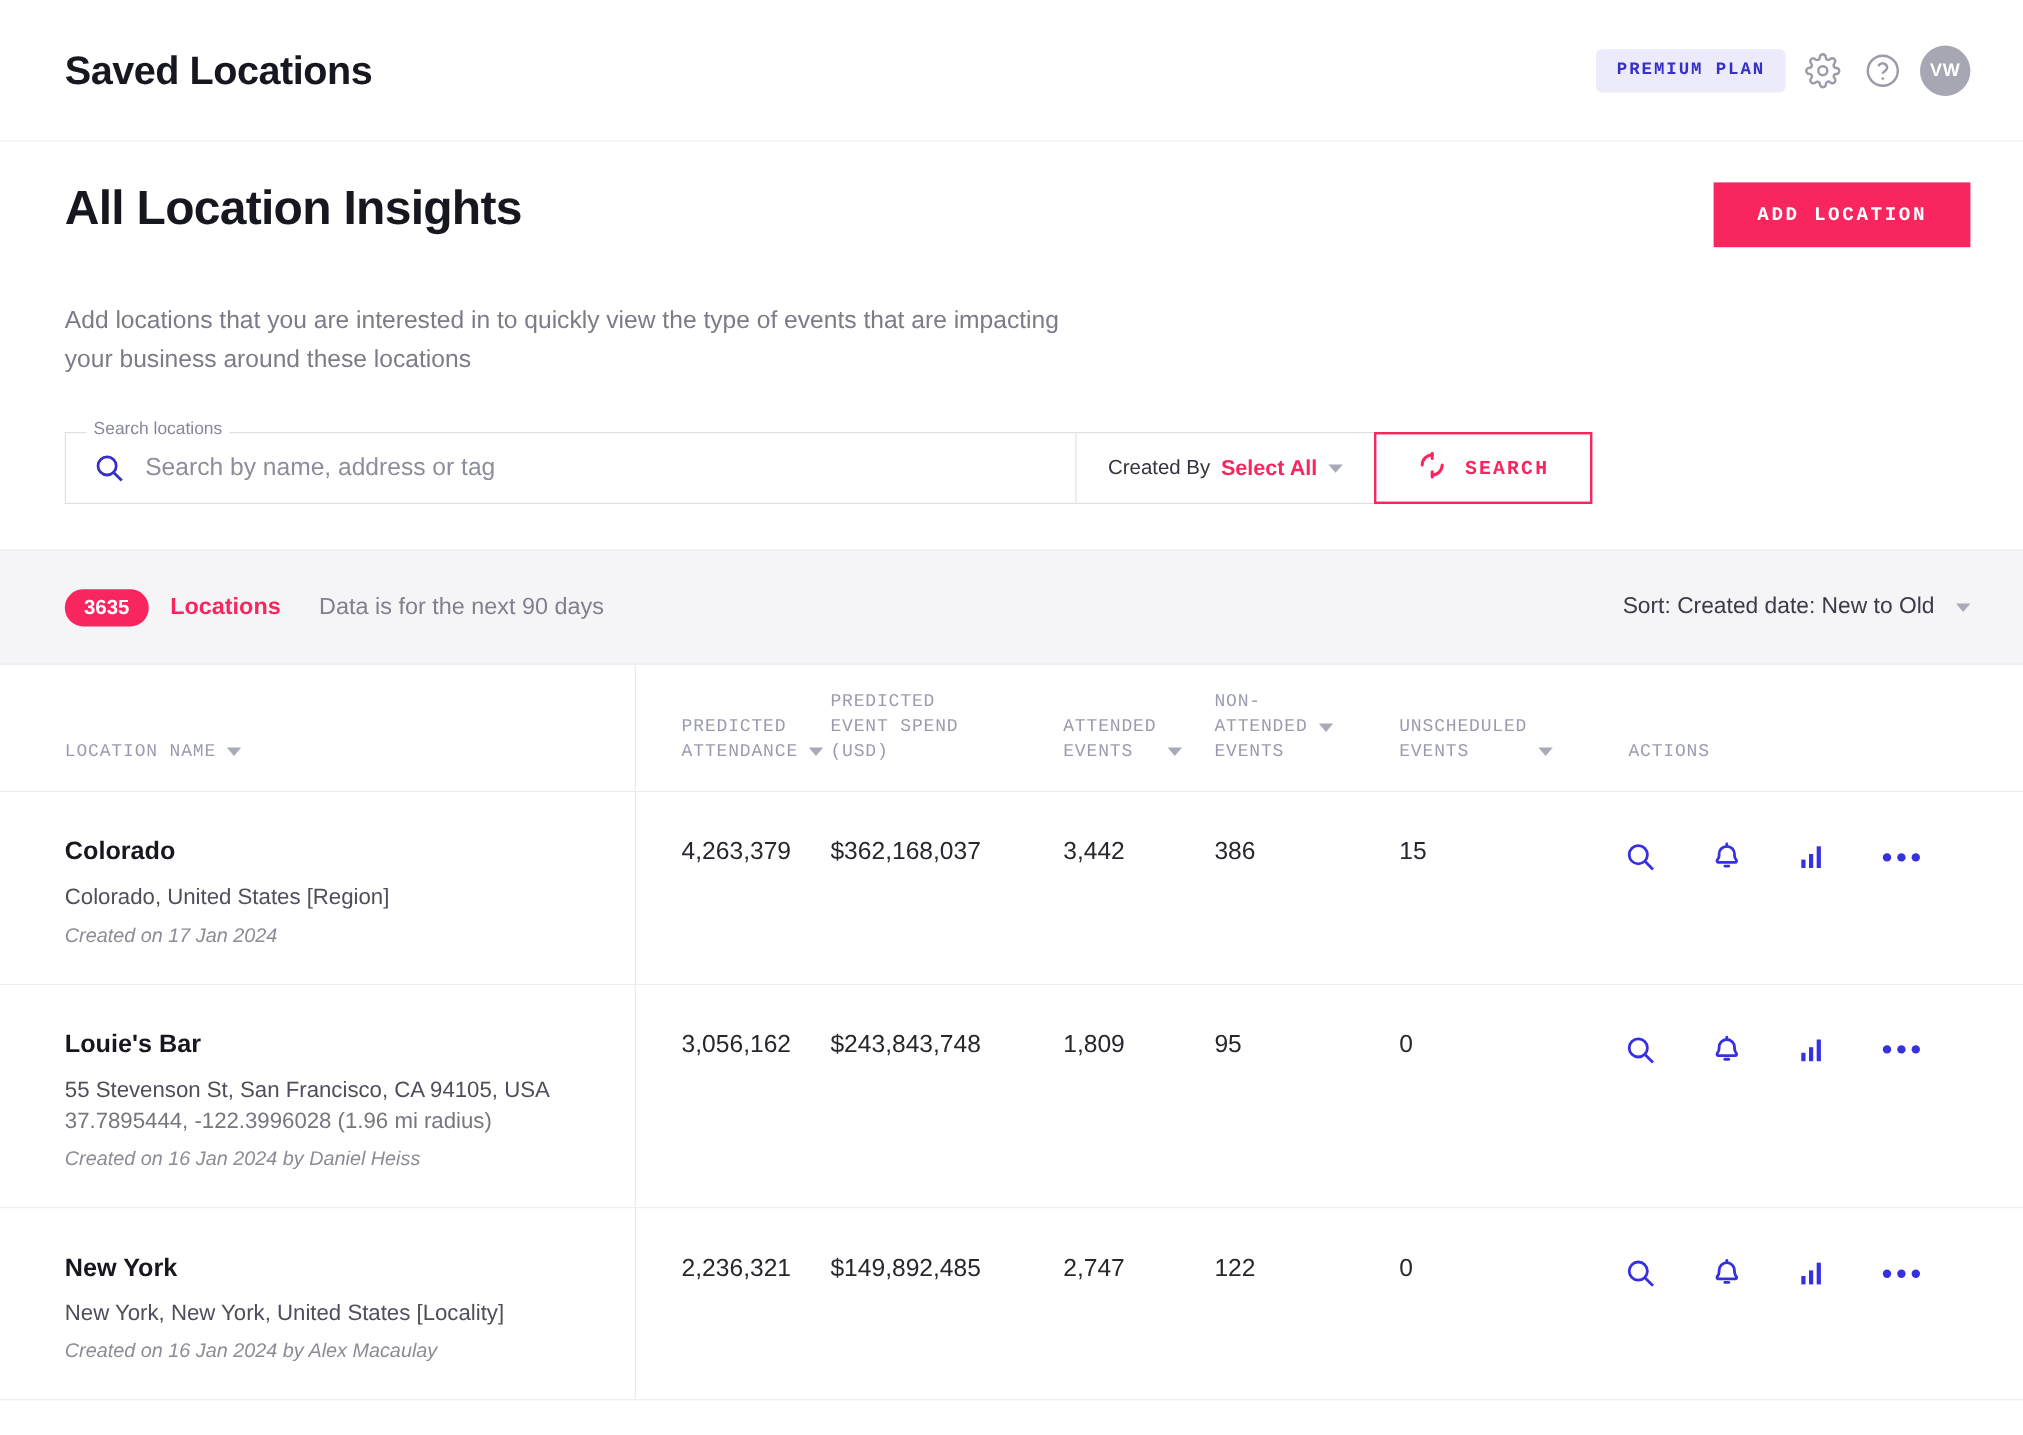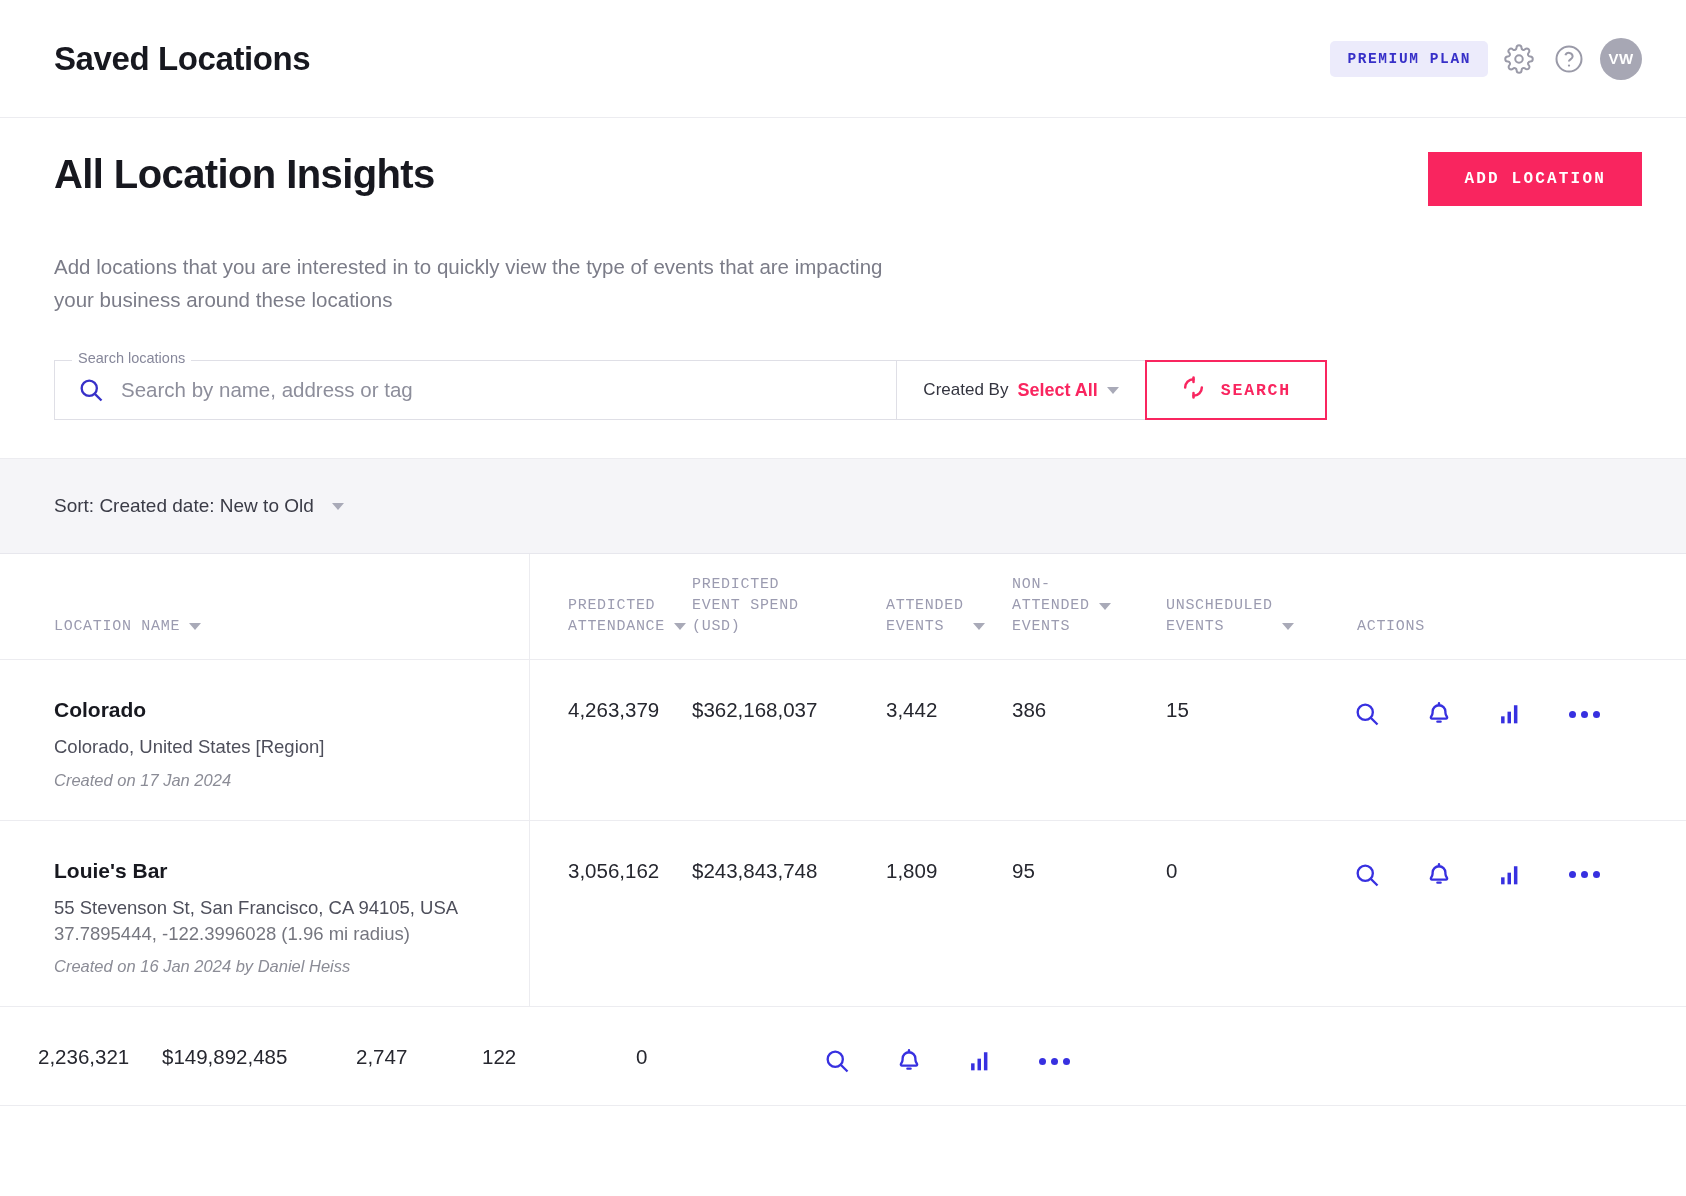--- a/index.html
+++ b/index.html
@@ -294,20 +294,25 @@
             <path d="M12 2.5v4.2"></path>
             <path d="M12 17.3v4.2"></path>
           </svg>
         </span>
         <span>SEARCH</span>
       </button>
     </div>
   </div>
 
   <div class="resultbar">
+    <div class="result-left">
+      <span class="count-pill">3635</span>
+      <span class="locations-label">Locations</span>
+      <span class="data-note">Data is for the next 90 days</span>
+    </div>
     <div class="sort-ctl">
       <span class="sort-label">Sort: Created date: New to Old</span>
       <span class="caret"></span>
     </div>
   </div>
 
   <div class="table">
     <div class="thead">
       <div class="cell col-name">
         <span class="th">LOCATION NAME</span>
@@ -425,20 +430,26 @@
         <span class="act-icon dots">
           <i></i>
                 <i></i>
                 <i></i>
         </span>
       </div>
     </div>
   </div>
 
   <div class="tr">
+    <div class="cell col-name">
+      <div class="loc-name">New York</div>
+      <div class="loc-addr">New York, New York, United States [Locality]</div>
+
+      <div class="loc-created">Created on 16 Jan 2024 by Alex Macaulay</div>
+    </div>
     <div class="cell col-pa num">2,236,321</div>
     <div class="cell col-pes num">$149,892,485</div>
     <div class="cell col-ae num">2,747</div>
     <div class="cell col-nae num">122</div>
     <div class="cell col-ue num">0</div>
     <div class="cell col-act">
       <div class="actions">
         <span class="act-icon">
           <svg width="28" height="28" viewBox="0 0 24 24" fill="none" stroke="currentColor" stroke-width="2">
             <circle cx="10.5" cy="10.5" r="6.5"></circle>

